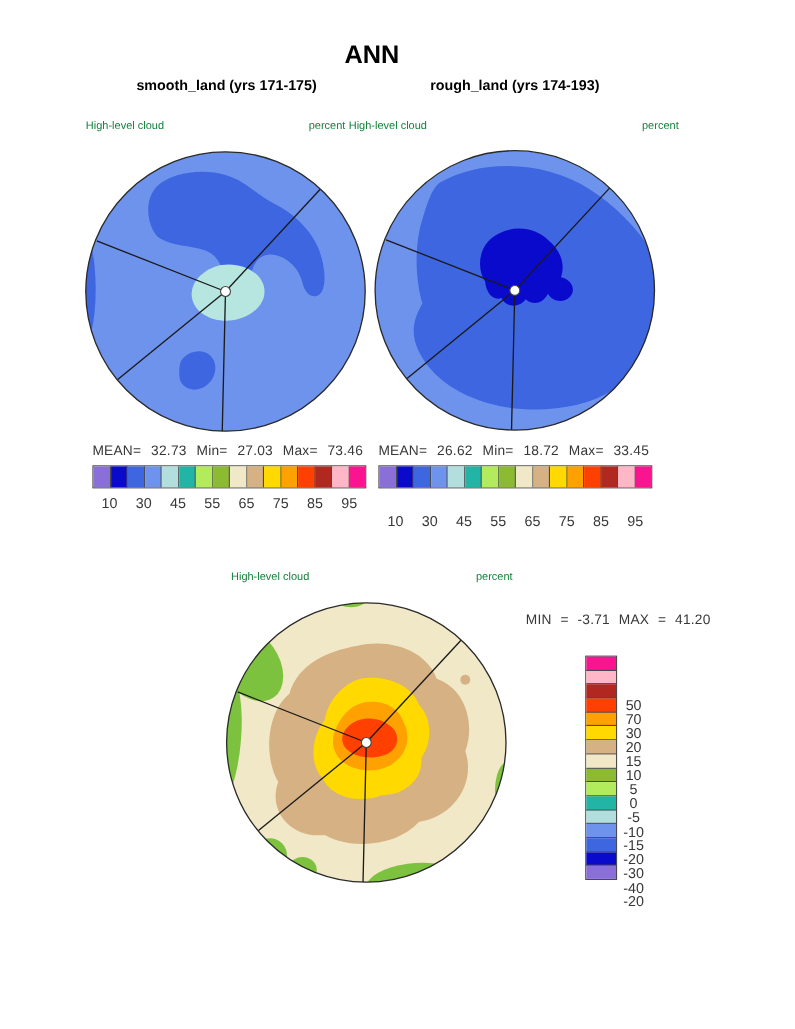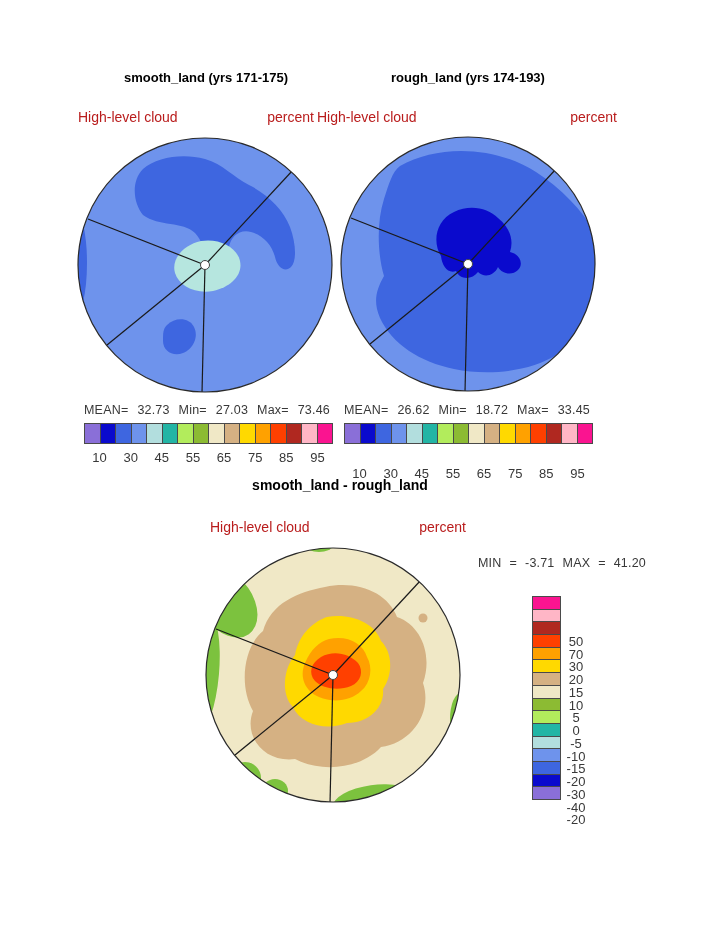--- a/index.html
+++ b/index.html
@@ -2,39 +2,40 @@
 <html><head>
 <meta charset="utf-8">
 <style>
   html,body{margin:0;padding:0;background:#fff;}
   #page{position:relative;width:723px;height:935px;background:#fff;overflow:hidden;
         font-family:"Liberation Sans", sans-serif;color:#000;}
   .abs{position:absolute;white-space:nowrap;}
   .center{text-align:center;}
   .b{font-weight:bold;}
   .row{display:flex;justify-content:space-between;}
-  .lbl{font-size:14px;color:#b91c1c;align-items:flex-end;}
+  .lbl{font-size:10px;color:#15803d;align-items:flex-end;}
   .stats{font-size:12.5px;color:#383838;letter-spacing:0.2px;}
   .cbar-h{display:flex;border:1px solid #4a4a4a;box-sizing:border-box;}
   .cbar-h .cbar-cell{flex:1;border-right:1px solid #4a4a4a;}
   .cbar-h .cbar-cell:last-child{border-right:none;}
   .cbar-v{display:flex;flex-direction:column;border:1px solid #4a4a4a;box-sizing:border-box;}
   .cbar-v .cbar-cell{flex:1;border-bottom:1px solid #4a4a4a;}
   .cbar-v .cbar-cell:last-child{border-bottom:none;}
   .tickrow{position:relative;font-size:13px;color:#383838;}
   .htick{position:absolute;top:0;transform:translateX(-50%);}
   .vtickcol{position:relative;font-size:13px;color:#383838;}
   .vtick{position:absolute;left:0;width:100%;text-align:center;transform:translateY(-50%);}
   svg{display:block;}
 </style>
 </head>
 <body>
 
 <div id="page">
 
+  <div class="abs center b" style="left:128px;top:36px;width:420px;font-size:23px;">ANN</div>
   <div class="abs center b" style="left:78px;top:70px;width:256px;font-size:13px;">smooth_land (yrs 171-175)</div>
   <div class="abs center b" style="left:341px;top:70px;width:254px;font-size:13px;">rough_land (yrs 174-193)</div>
 
   <div class="abs row lbl" style="left:78px;top:109px;width:236px;">
     <span>High-level cloud</span>
     <span>percent</span>
   </div>
   <div class="abs row lbl" style="left:317px;top:109px;width:300px;">
     <span>High-level cloud</span>
     <span>percent</span>
@@ -157,21 +158,20 @@
       <span class="htick" style="left: 15.5625px;">10</span>
       <span class="htick" style="left: 46.6875px;">30</span>
       <span class="htick" style="left: 77.8125px;">45</span>
       <span class="htick" style="left: 108.938px;">55</span>
       <span class="htick" style="left: 140.062px;">65</span>
       <span class="htick" style="left: 171.188px;">75</span>
       <span class="htick" style="left: 202.312px;">85</span>
       <span class="htick" style="left: 233.438px;">95</span>
     </div>
 
-  <div class="abs center b" style="left:200px;top:477px;width:280px;font-size:14px;">smooth_land - rough_land</div>
   <div class="abs row lbl" style="left:210px;top:519px;width:256px;">
     <span>High-level cloud</span>
     <span>percent</span>
   </div>
   <div class="abs row stats" style="left:478px;top:556px;width:168px;">
     <span>MIN</span>
     <span>=</span>
     <span>-3.71</span>
     <span>MAX</span>
     <span>=</span>

